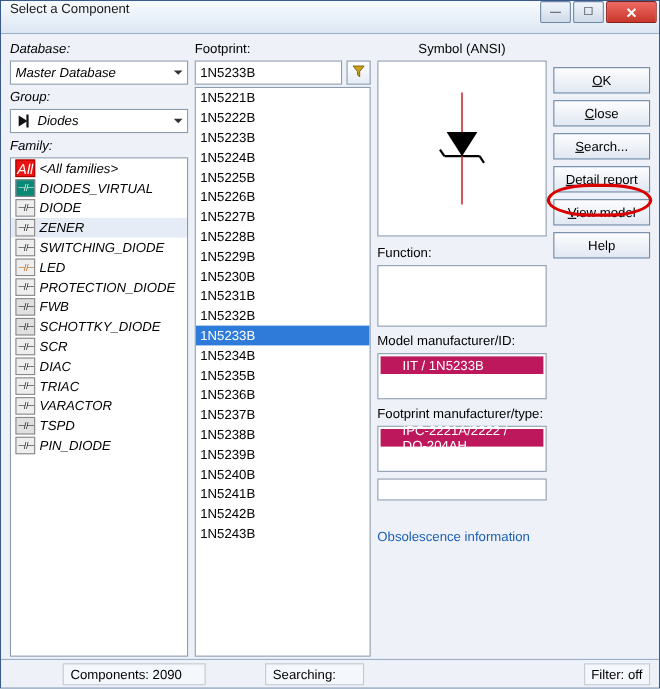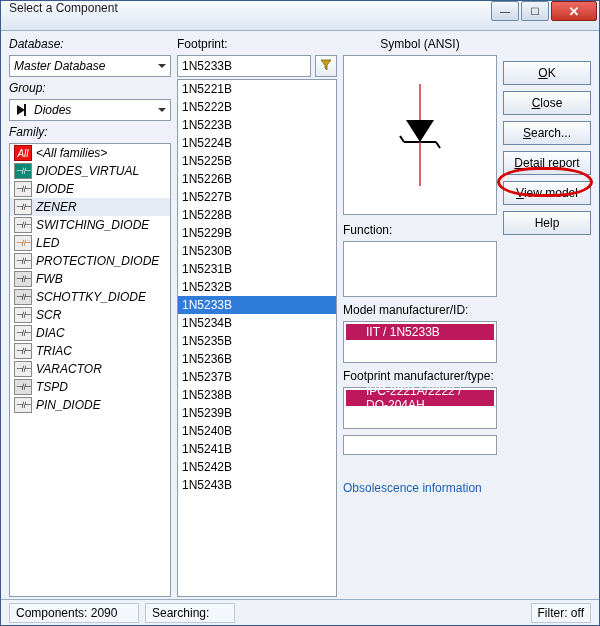--- a/index.html
+++ b/index.html
@@ -20,42 +20,42 @@
   .select { height: 22px; border: 1px solid #8c9caf; background: #fff; display: flex; align-items: center; padding: 0 4px; position: relative; }
   .select::after { content: ""; position: absolute; right: 4px; top: 8px; border: 4px solid transparent; border-top-color: #333; }
   .gicon { width: 16px; height: 16px; display: inline-block; margin-right: 4px; }
   .listbox { flex: 1; border: 1px solid #8c9caf; background: #fff; overflow: hidden; position: relative; }
   .list-inner { position: absolute; inset: 0; overflow-y: scroll; overflow-x: auto; }
   .fam-list .list-inner { overflow-x: scroll; }
   .fam-item, .comp-item { height: 18px; display: flex; align-items: center; padding: 0 4px; white-space: nowrap; }
   .fam-item .fi { width: 18px; height: 16px; margin-right: 4px; display: inline-flex; align-items: center; justify-content: center; border: 1px solid #888; font-size: 9px; background: #eee; }
   .fi.FWB,.fi.SCHOTTKY_DIODE,.fi.TSPD { background:#e0e0e0; }
   .fi.LED { color:#b05000; }
-  .fi.ALL { background:#e11; color:#fff; font-size:10px; border-color:#a00; }
+  .fi.ALL { background:#e11; color:#fff; font-size:13px; border-color:#a00; }
   .fi.DIODES_VIRTUAL { background:#0a8a76; color:#fff; }
   .fam-item.sel, .comp-item.sel { background: #e6ecf5; }
   .comp-item.active { background: #2f7bd9; color: #fff; }
   .input { height: 22px; border: 1px solid #8c9caf; background: #fff; padding: 0 4px; display: flex; align-items: center; }
   .comp-top { display: flex; gap: 4px; }
   .filter-btn { width: 22px; height: 22px; border: 1px solid #8c9caf; background: linear-gradient(#fff,#e6ecf5); display:flex; align-items:center; justify-content:center; }
   .sym-box { height: 160px; border: 1px solid #8c9caf; background: #fff; margin-bottom: 8px; display:flex; align-items:center; justify-content:center; }
   .sym-box svg { width: 60px; height: 110px; }
   .field-box { border: 1px solid #8c9caf; background: #fff; margin-bottom: 6px; }
   .field-box.func { height: 56px; }
   .field-box.one { height: 20px; padding: 2px; }
   .field-box.two { height: 42px; padding: 2px; }
   .hl-row { background: #be185d; color: #fff; padding: 1px 20px; height: 16px; display: flex; align-items: center; }
   .link { color: #1b5fb5; margin-top: 20px; }
   .btn { height: 24px; border: 1px solid #6d88a6; background: linear-gradient(#fdfdfe,#e1e8f2); border-radius: 0; display: flex; align-items: center; justify-content: center; padding: 0 4px; white-space: nowrap; }
   .btn .ul { text-decoration: underline; }
   .ring { border: 3px solid #d80000; border-radius: 50%/60%; padding: -2px; position: absolute; width: 96px; height: 30px; pointer-events: none; }
   .col-btns { position: relative; }
   .ring-pos { left: -6px; top: 130px; }
   .status { height: 26px; border-top: 1px solid #9bb0c8; background: #eef2f8; display: flex; align-items: center; padding: 0 8px; gap: 6px; }
-  .status .cell { border: 1px solid #c0c8d4; padding: 2px 6px; background: #f4f7fb; }
+  .status .cell { border: 1px solid #c0c8d4; padding: 2px 6px; background: #f4f7fb; margin-left: 48px; }
   .status .spacer { flex: 1; }
 </style>
 </head>
 <body>
 
 <div class="window">
   <div class="titlebar">
     <span class="title">Select a Component</span>
     <div class="win-btns">
       <div class="win-btn">—</div>

